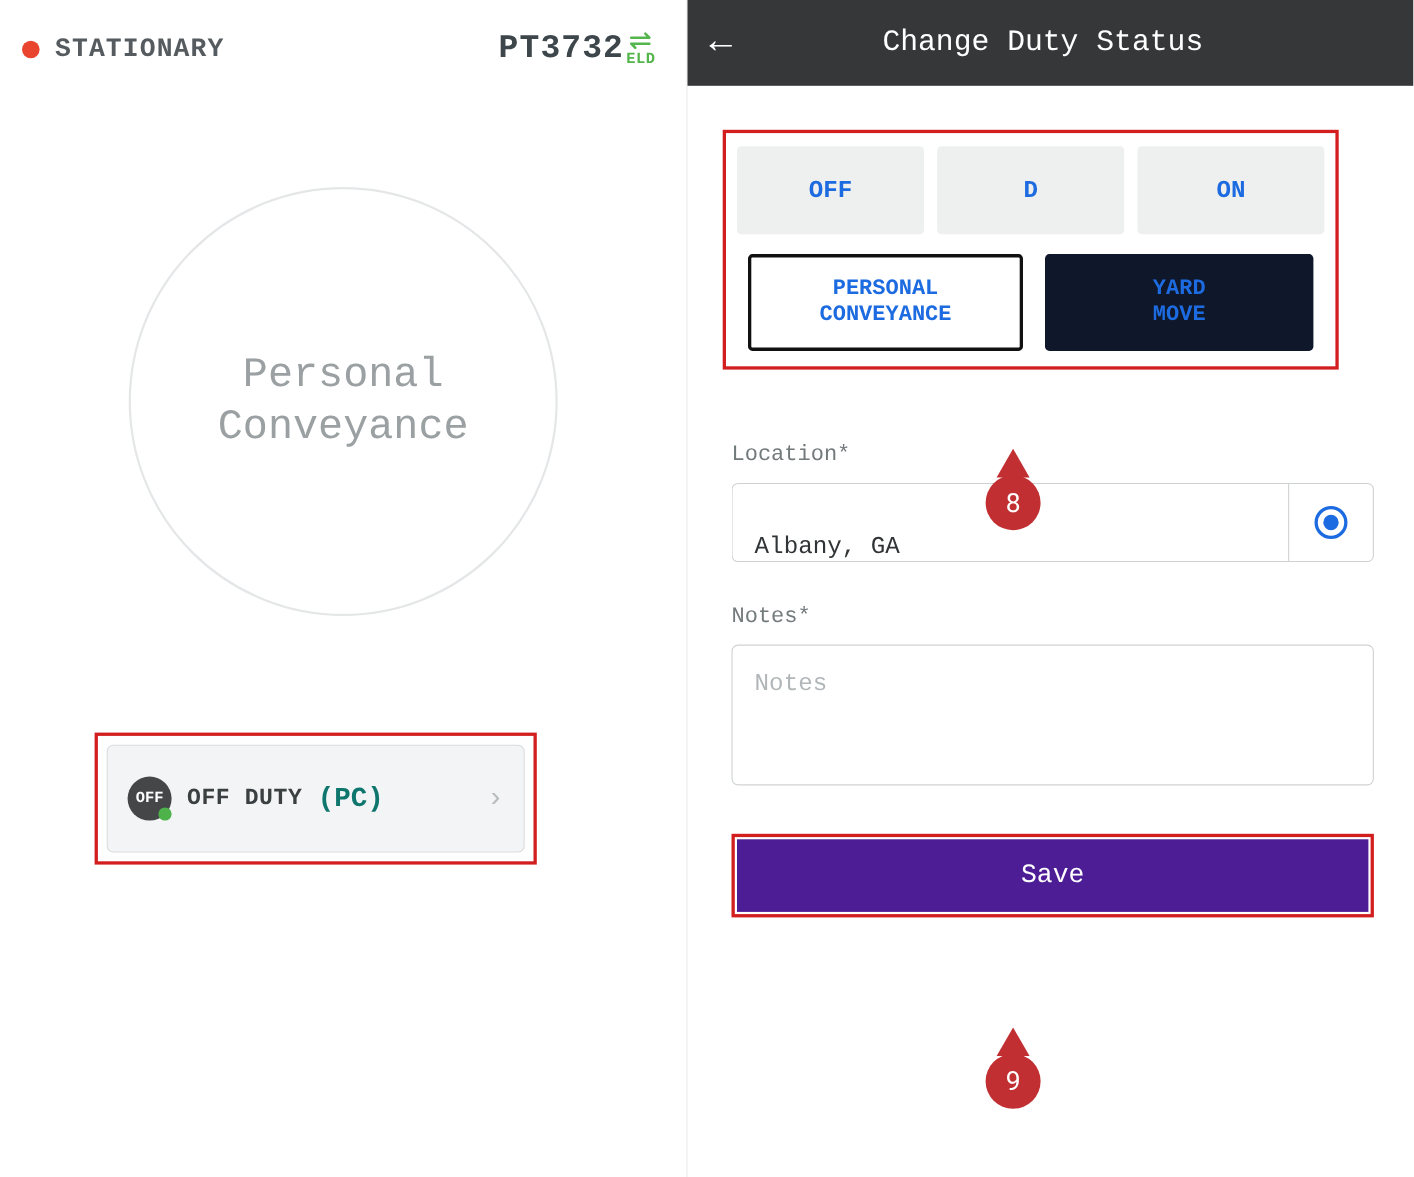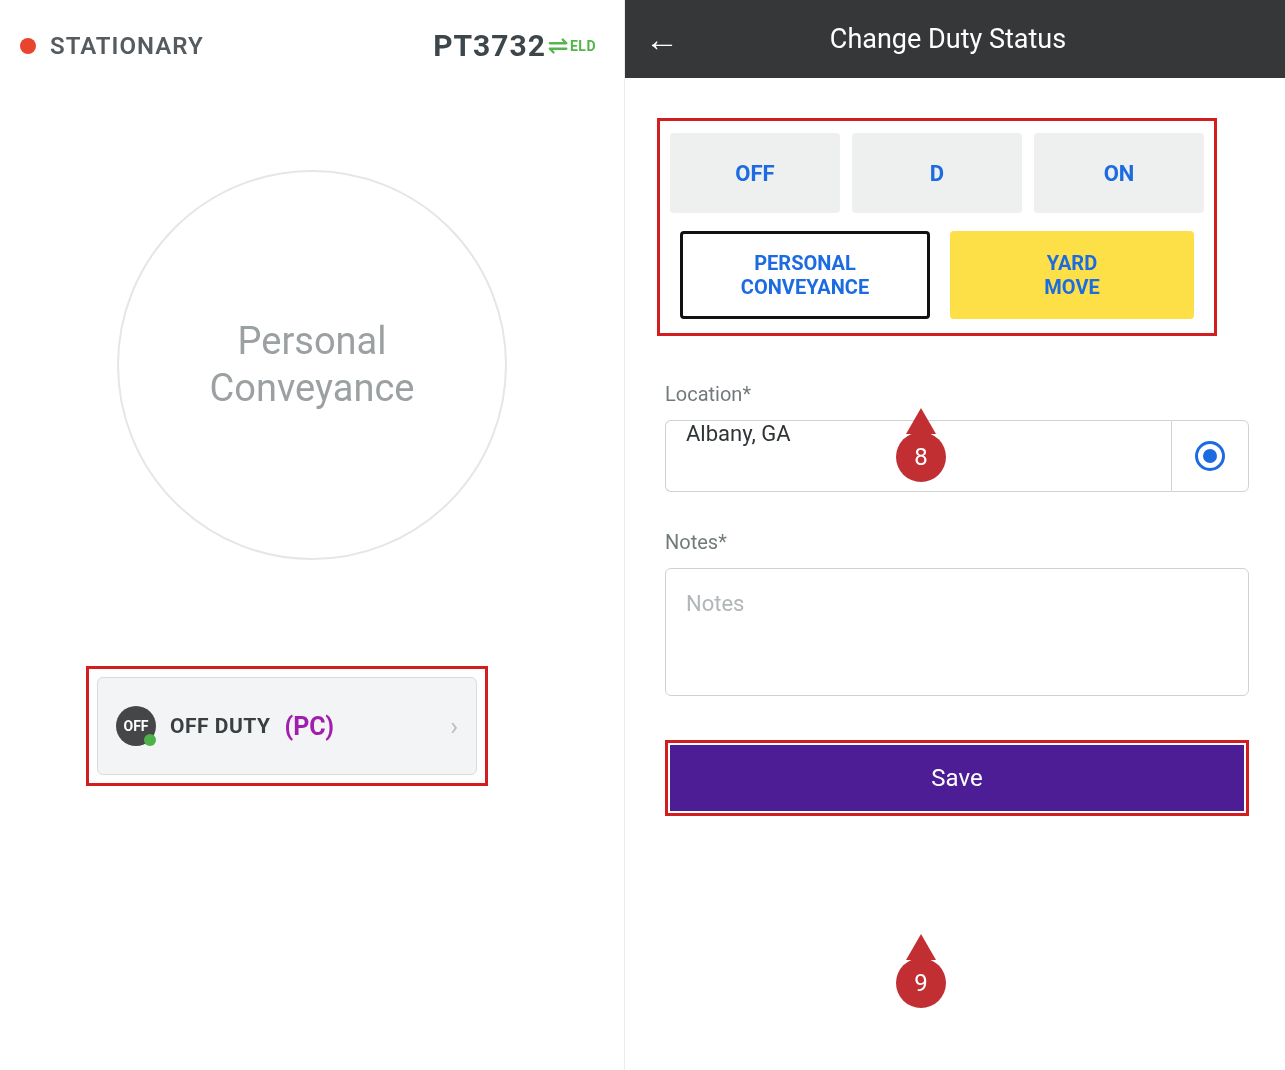--- a/index.html
+++ b/index.html
@@ -1,33 +1,33 @@
 <!DOCTYPE html>
 <html><head>
 <meta charset="utf-8">
 <style>
   * { box-sizing: border-box; margin: 0; padding: 0; }
   html, body { width: 1285px; height: 1070px; font-family: -apple-system, BlinkMacSystemFont, "Segoe UI", Roboto, Arial, sans-serif; background: #fff; }
   body { display: flex; }
 
-  .screen { position: relative; height: 1070px; }
+  .screen { position: relative; height: 1070px; font-family: Liberation Mono, monospace; }
   .screen-left { width: 625px; border-right: 1px solid #ececec; }
   .screen-right { width: 660px; }
 
   
   .left-header {
     display: flex; justify-content: space-between; align-items: center;
     padding: 28px 28px 0 20px;
   }
   .left-status { display: flex; align-items: center; gap: 14px; }
   .red-dot { width: 16px; height: 16px; border-radius: 50%; background: #e8442e; }
   .stationary-label { font-size: 24px; font-weight: 600; color: #555b5e; letter-spacing: 1px; }
   .header-right { display: flex; align-items: center; gap: 2px; }
   .vehicle-label { font-size: 30px; font-weight: 700; color: #3d464b; letter-spacing: 1px; }
-  .eld-indicator { display: flex; flex-direction: row; align-items: center; gap: 0; }
+  .eld-indicator { display: flex; flex-direction: column; align-items: center; gap: 0; }
   .eld-text { color: #53b54b; font-size: 14px; font-weight: 700; letter-spacing: 0.5px; }
 
   .left-center {
     position: absolute; top: 170px; left: 0; right: 0;
     display: flex; flex-direction: column; align-items: center;
   }
   .big-circle {
     width: 390px; height: 390px; border: 2px solid #e4e6e7; border-radius: 50%;
     display: flex; align-items: center; justify-content: center;
     text-align: center;
@@ -47,21 +47,21 @@
   .off-badge {
     position: relative; width: 40px; height: 40px; border-radius: 50%;
     background: #444648; color: #fff; font-size: 14px; font-weight: 700;
     display: flex; align-items: center; justify-content: center;
   }
   .off-badge-dot {
     position: absolute; right: 0; bottom: 0; width: 12px; height: 12px;
     border-radius: 50%; background: #4db24a;
   }
   .off-duty-label { font-size: 21px; font-weight: 700; color: #3a3f42; letter-spacing: 0.5px; }
-  .pc-label { font-size: 25px; font-weight: 700; color: #a21caf; }
+  .pc-label { font-size: 25px; font-weight: 700; color: #0f766e; }
   .chevron-right { margin-left: auto; color: #b7bcbf; font-size: 26px; }
 
   
   .right-header {
     height: 78px; background: #353738; color: #fff;
     display: flex; align-items: center; position: relative;
     padding: 0 20px;
   }
   .back-arrow { font-size: 34px; color: #fff; }
   .right-title {
@@ -81,27 +81,27 @@
     display: flex; align-items: center; justify-content: center;
     color: #1d6be0; font-size: 22px; font-weight: 700;
   }
   .status-btn-large {
     flex: 1; height: 88px; border-radius: 4px;
     display: flex; flex-direction: column; align-items: center; justify-content: center;
     color: #1d6be0; font-size: 20px; font-weight: 700; line-height: 1.2;
     text-align: center; white-space: pre-line;
   }
   .status-btn-large.selected { background: #fff; border: 3px solid #111; }
-  .status-btn-large.unselected { background: #fde047; }
-
-  .location-block { margin-top: 46px; }
+  .status-btn-large.unselected { background: #0f172a; }
+
+  .location-block { margin-top: 66px; }
   .location-row { display: flex; gap: 0; }
   .location-input {
     flex: 1; height: 72px; border: 1.5px solid #cfd2d3; border-right: none; border-radius: 6px 0 0 6px;
-    padding: 0 20px; font-size: 22px; color: #303436; display: flex; align-items: flex-start;
+    padding: 0 20px; font-size: 22px; color: #303436; display: flex; align-items: flex-end;
   }
   .location-radio-box {
     width: 78px; height: 72px; border: 1.5px solid #cfd2d3; border-radius: 0 6px 6px 0;
     display: flex; align-items: center; justify-content: center;
   }
   .radio-outer { width: 30px; height: 30px; border: 3px solid #1d6be0; border-radius: 50%;
     display: flex; align-items: center; justify-content: center; }
   .radio-inner { width: 14px; height: 14px; background: #1d6be0; border-radius: 50%; }
 
   .notes-block { margin-top: 38px; }

